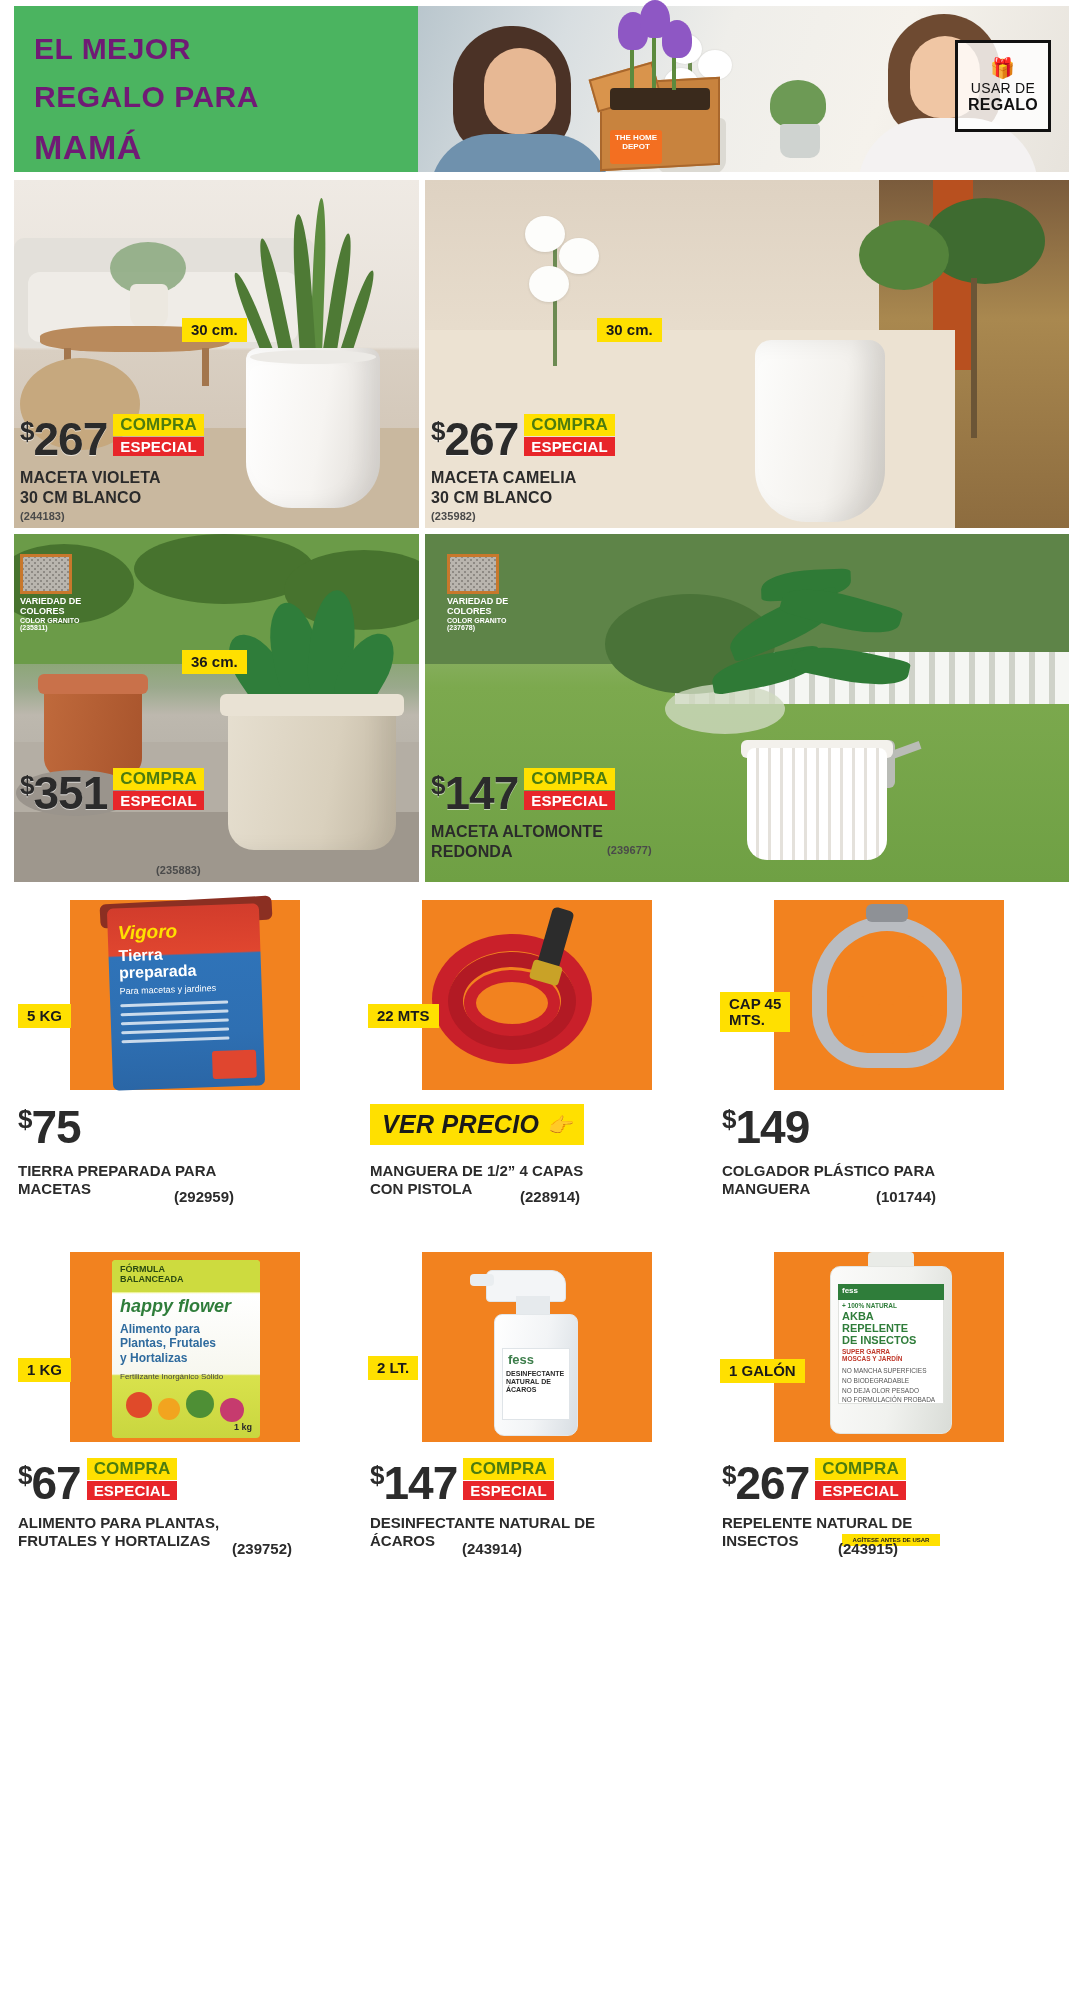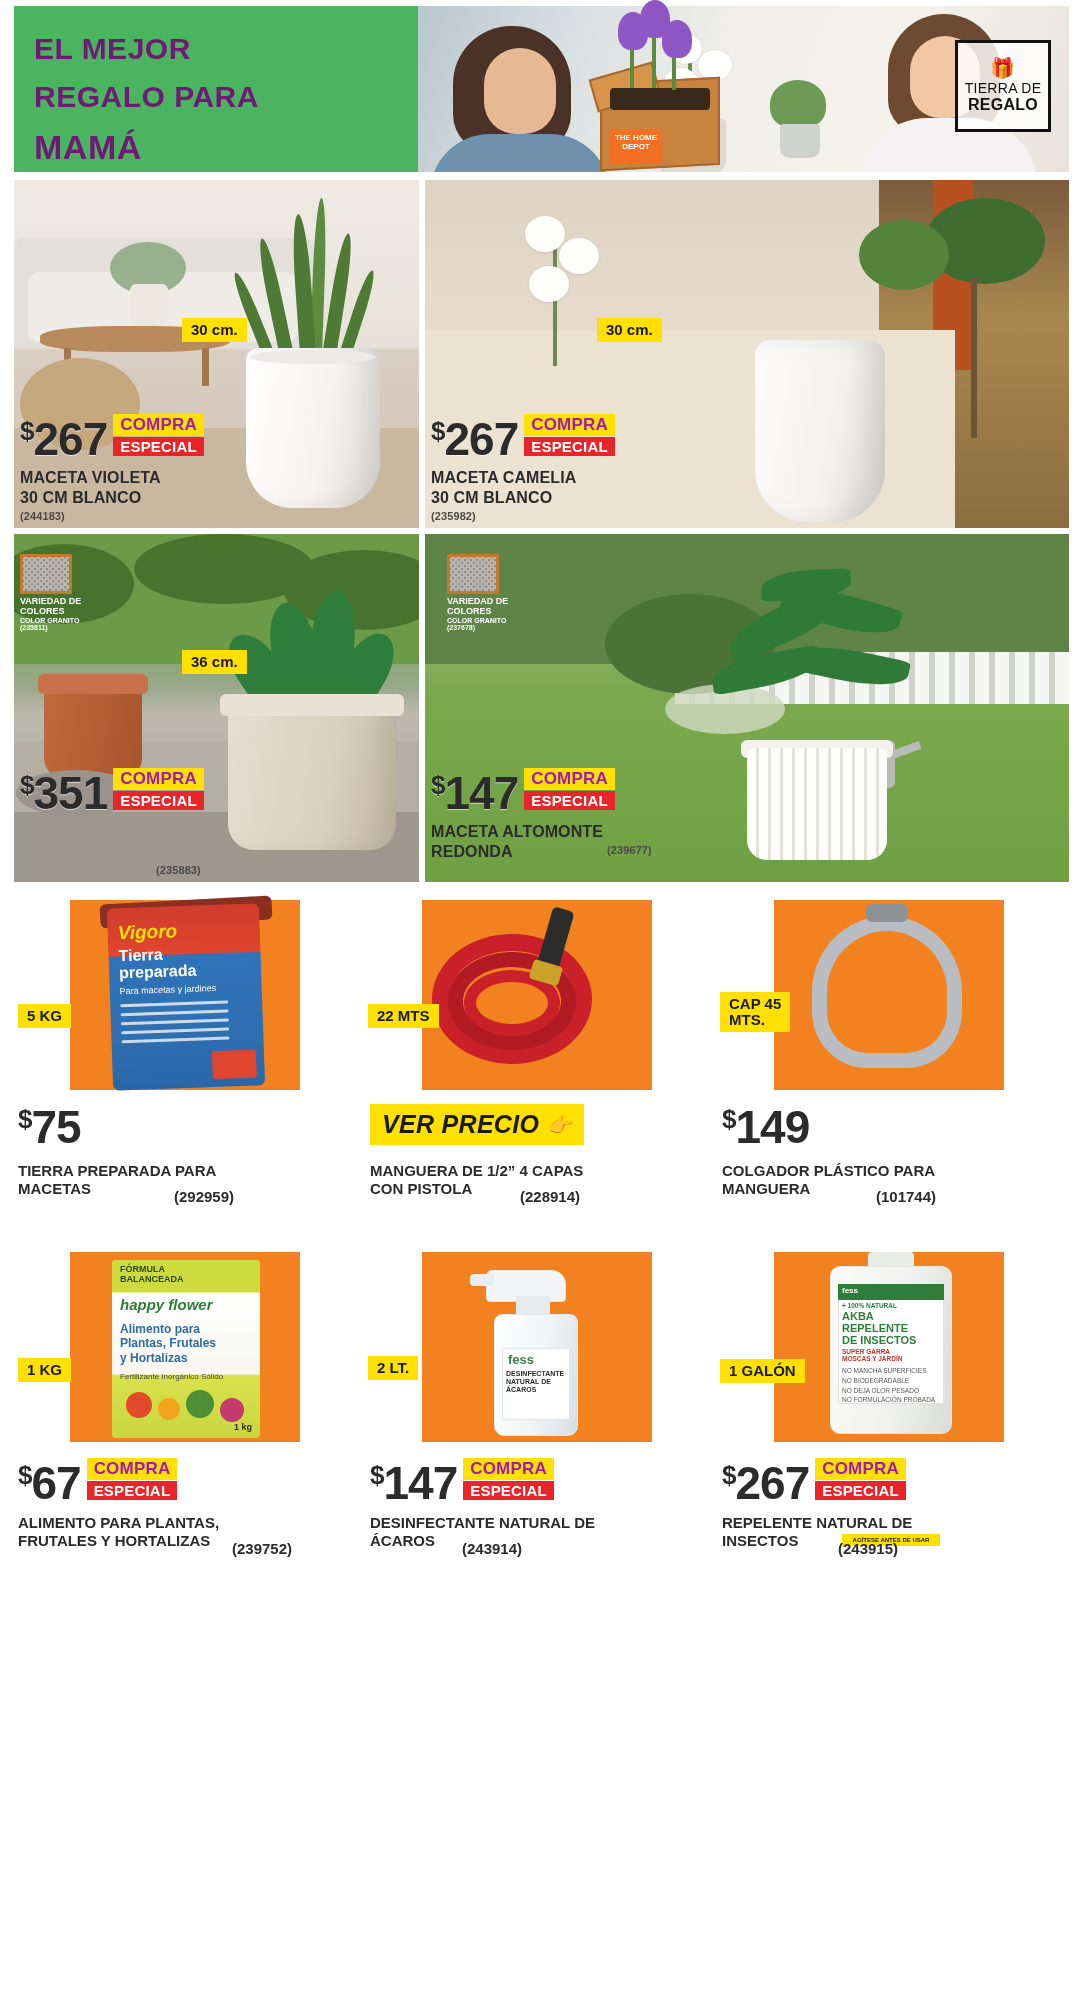--- a/index.html
+++ b/index.html
@@ -145,21 +145,21 @@
   }
   .price-row { position: absolute; z-index: 9; display: flex; align-items: flex-end; }
   .price {
     color: #2b2b2b; font-weight: bold; letter-spacing: -1px;
     text-shadow: 0 1px 0 rgba(255,255,255,.6);
   }
   .price .cur { font-size: 26px; vertical-align: top; line-height: 1; }
   .price .val { font-size: 46px; line-height: .92; }
   .compra-badge { margin-left: 6px; margin-bottom: 4px; }
   .compra-badge .c1 {
-    background: #ffe000; color: #a21caf; font-weight: bold;
+    background: #ffe000; color: #4d7c0f; font-weight: bold;
     font-size: 17px; padding: 1px 7px; display: block; letter-spacing: .2px;
   }
   .compra-badge .c2 {
     background: #e8262a; color: #ffffff; font-weight: bold;
     font-size: 15px; padding: 1px 7px; display: block; letter-spacing: .2px;
     margin-top: 1px;
   }
   .prod-name {
     position: absolute; z-index: 9;
     color: #2b2b2b; font-weight: bold; font-size: 16px; line-height: 1.22;
@@ -350,21 +350,21 @@
   .ht3 { left: 190px; top: 96px; }
   .ht4 { left: 212px; top: 76px; }
 
   .bag-happy {
     position: absolute; left: 98px; top: 8px; width: 148px; height: 178px;
     background: linear-gradient(180deg,#d7e24a 0%, #e7ee73 18%, #ffffff 19%, #f7f7ef 64%, #d9e24c 65%, #c9d63f 100%);
     border-radius: 4px; overflow: hidden;
   }
   .happy-top { position: absolute; left: 0; top: 0; width: 100%; height: 32px; background: #cddb3f; }
   .happy-top span { position: absolute; left: 8px; top: 5px; font-size: 9px; font-weight: bold; color: #2b4a12; line-height: 1.1; }
-  .happy-brand { position: absolute; left: 8px; top: 36px; font-size: 15px; font-weight: bold; color: #2f7d3a; font-style: italic; }
+  .happy-brand { position: absolute; left: 8px; top: 36px; font-size: 18px; font-weight: bold; color: #2f7d3a; font-style: italic; }
   .happy-txt { position: absolute; left: 8px; top: 62px; font-size: 12px; font-weight: bold; color: #2f6b9e; line-height: 1.2; }
   .happy-sub { position: absolute; left: 8px; top: 112px; font-size: 8px; color: #444; }
   .veg { position: absolute; border-radius: 50%; }
   .v1 { left: 14px; top: 132px; width: 26px; height: 26px; background: #e04a2a; }
   .v2 { left: 46px; top: 138px; width: 22px; height: 22px; background: #f2a41f; }
   .v3 { left: 74px; top: 130px; width: 28px; height: 28px; background: #4e8f35; }
   .v4 { left: 108px; top: 138px; width: 24px; height: 24px; background: #c63b6e; }
 
   .spray-body {
     position: absolute; left: 128px; top: 62px; width: 84px; height: 122px;
@@ -404,21 +404,21 @@
     <div class="orchid-flower of1"></div>
     <div class="orchid-flower of2"></div>
     <div class="orchid-flower of3"></div>
     <div class="plant-small"></div>
     <div class="plant-small-pot"></div>
     <div class="girl-hair"></div>
     <div class="girl-face"></div>
     <div class="girl-body"></div>
     <div class="gift-badge">
       <div class="gift-icon">🎁</div>
-      <div class="t1">TIERRA DE</div>
+      <div class="t1">USAR DE</div>
       <div class="t2">REGALO</div>
     </div>
   </div>
 
   <div class="header-green">
     <div class="line hl1">EL MEJOR</div>
     <div class="line hl2">REGALO PARA</div>
     <div class="line hl3">MAMÁ</div>
   </div>
 

